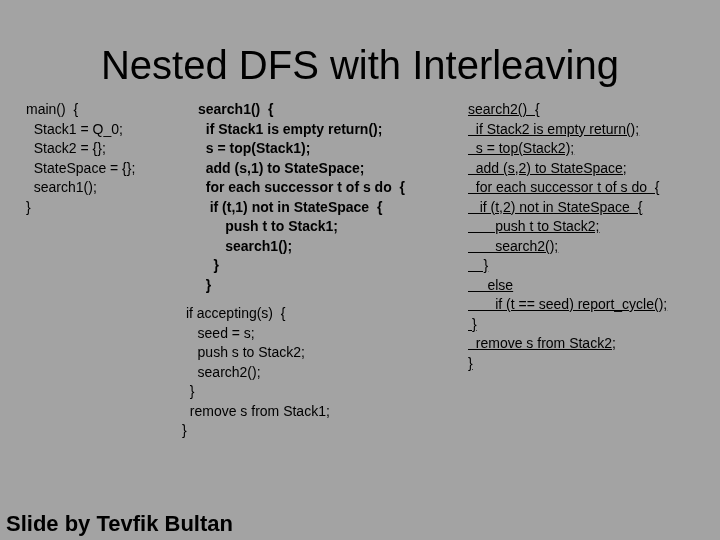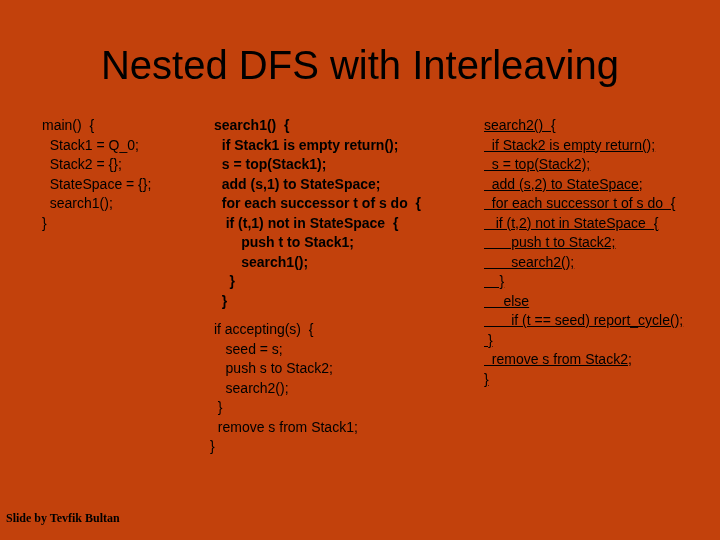--- a/index.html
+++ b/index.html
@@ -4,61 +4,60 @@
 <style>
   html, body {
     margin: 0;
     padding: 0;
     background: #ffffff;
   }
   .slide {
     position: relative;
     width: 720px;
     height: 540px;
-    background: #c2410c;
+    background: #a3a3a3;
     overflow: hidden;
     font-family: "Liberation Sans", sans-serif;
     color: #000000;
   }
   .slide-title {
     position: absolute;
     top: 43px;
     left: 0;
     width: 720px;
     margin: 0;
     text-align: center;
     font-size: 40px;
     font-weight: 400;
     letter-spacing: 0px;
     color: #000000;
     white-space: nowrap;
   }
   pre.code {
     position: absolute;
-    margin: 16px;
+    margin: 0;
     padding: 0;
     font-family: "Liberation Sans", sans-serif;
     font-size: 14px;
     line-height: 19.5px;
     white-space: pre;
     color: #000000;
   }
   #col-main   { left: 26px;  top: 100px; }
   #col-s1-a   { left: 198px; top: 100px; font-weight: bold; }
-  #col-s1-b   { left: 194px; top: 304px; }
+  #col-s1-b   { left: 182px; top: 304px; }
   #col-s2     { left: 468px; top: 100px; text-decoration: underline; }
   .slide-credit {
     position: absolute;
     left: 6px;
     top: 511px;
-    font-size: 12px;
+    font-size: 22px;
     font-weight: 600;
     color: #000000;
     white-space: nowrap;
-    font-family: Liberation Serif, serif;
   }
 </style>
 </head>
 <body>
 
 <div class="slide">
 
   <h1 class="slide-title">Nested DFS with Interleaving</h1>
 
   <pre class="code" id="col-main">main()  {

